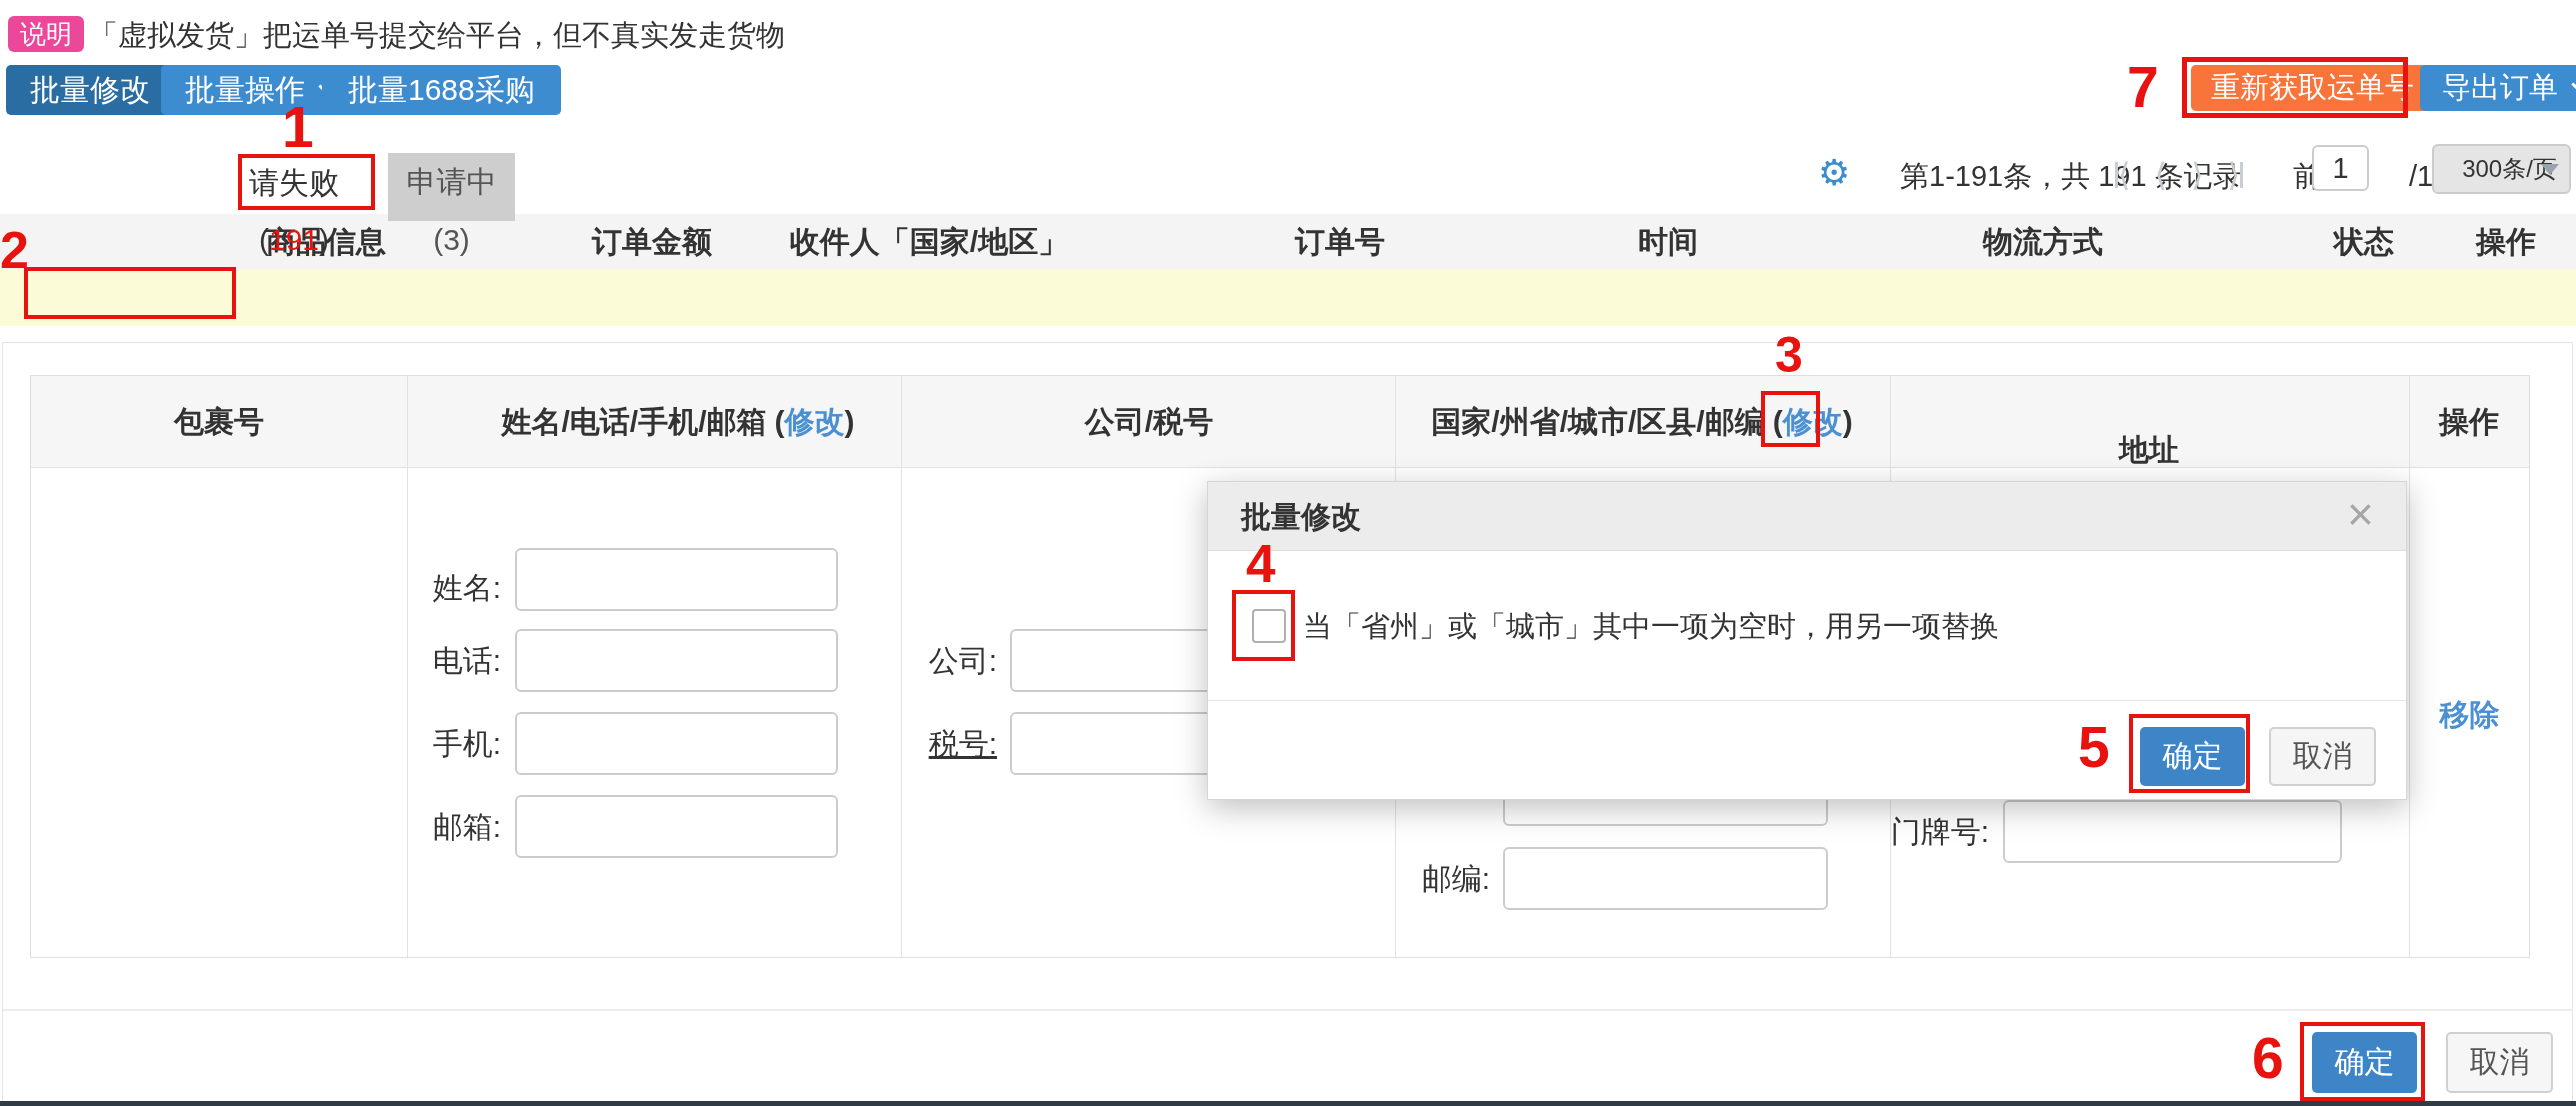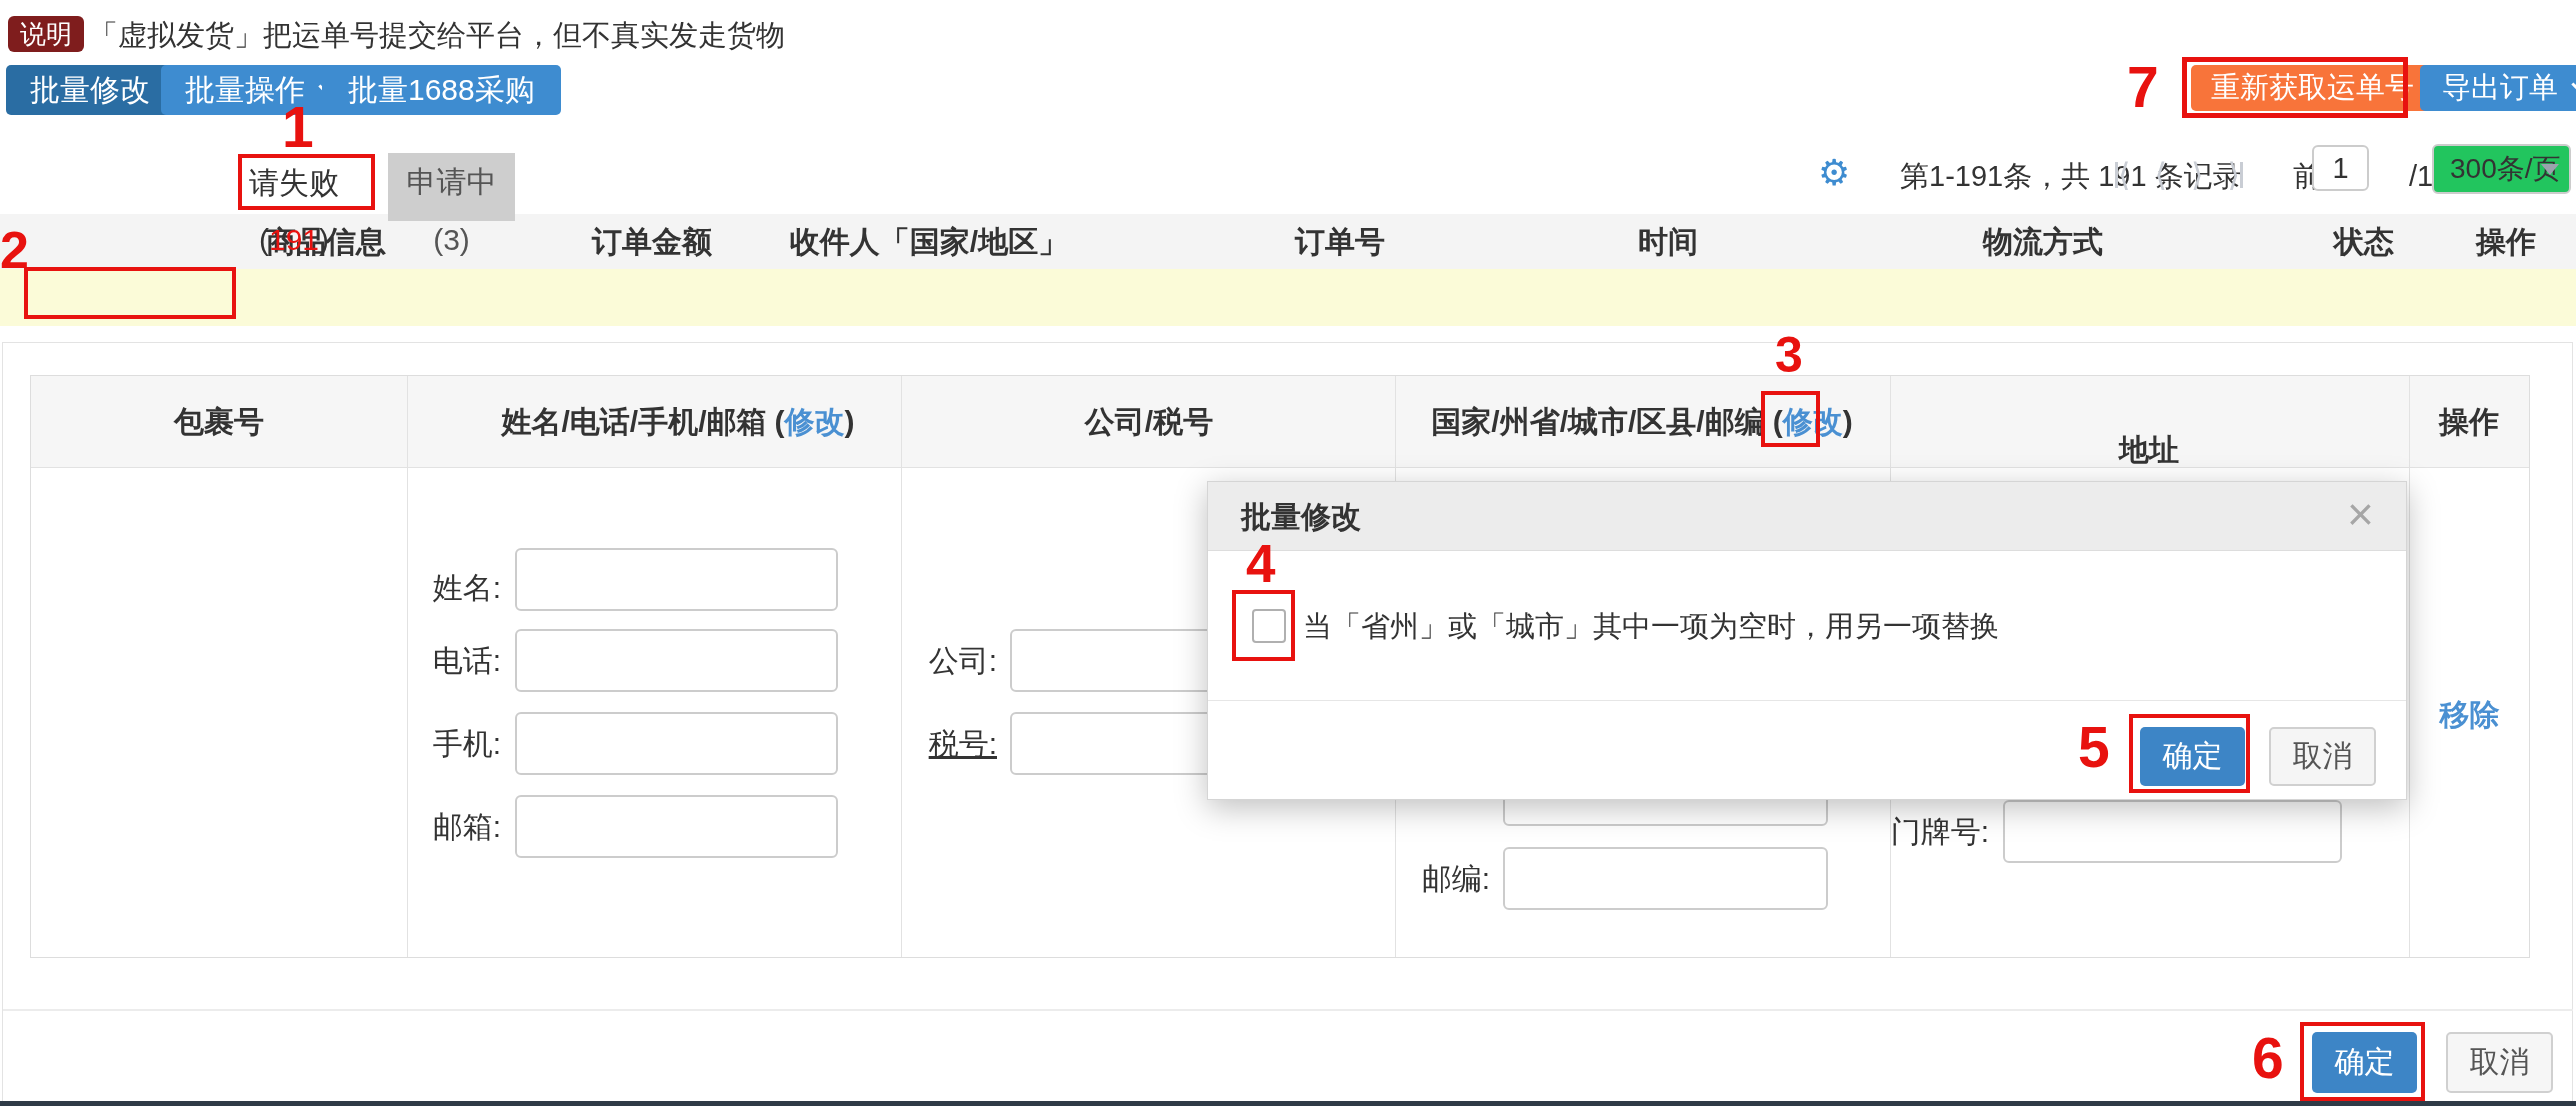--- a/index.html
+++ b/index.html
@@ -2,21 +2,21 @@
 <html><head>
 <meta charset="utf-8">
 <style>
   * { box-sizing: border-box; margin: 0; padding: 0; }
   html,body { background:#fff; }
   body { font-family:"Liberation Sans","DejaVu Sans",sans-serif; }
   #screen { position:relative; width:2576px; height:1106px; background:#fff; overflow:hidden; }
 
   
   .info-badge { position:absolute; left:8px; top:16px; height:36px; padding:0 12px;
-    background:#7f1d1d; color:#fff; font-size:26px; line-height:36px; border-radius:6px; }
+    background:#ec4899; color:#fff; font-size:26px; line-height:36px; border-radius:6px; }
   .info-text { position:absolute; left:89px; top:18px; font-size:29px; color:#333; line-height:34px; white-space:nowrap; }
 
   
   .btn { position:absolute; display:flex; align-items:center; justify-content:center;
     color:#fff; border:none; border-radius:5px; font-size:30px; white-space:nowrap; cursor:pointer;
     font-family:inherit; }
   .btn-dark   { background:#2a6da3; }
   .btn-blue   { background:#3e8cd0; }
   .btn-orange { background:#f8743a; }
   .chev { display:inline-block; width:13px; height:13px; border-right:3px solid #fff;
@@ -39,21 +39,21 @@
   
   .gear { position:absolute; left:1818px; top:151px; font-size:36px; color:#3e8cd0; line-height:44px; cursor:pointer; }
   .pg-text { position:absolute; font-size:29px; color:#333; line-height:40px; white-space:nowrap;margin-left:32px; }
   .pg-arrows { position:absolute; left:2115px; top:156px; display:flex; gap:24px; align-items:center;
     color:#c9cdd4; font-size:32px; }
   .pg-arrow { display:flex; align-items:center; cursor:pointer; }
   .pg-bar { display:inline-block; width:3px; height:26px; background:#c9cdd4; }
   .pg-input { position:absolute; left:2312px; top:145px; width:57px; height:46px; border:2px solid #ccc;
     border-radius:6px; text-align:center; font-size:29px; color:#333; font-family:inherit; }
   .pg-select { position:absolute; left:2432px; top:144px; width:139px; height:50px; border:2px solid #ccc;
-    border-radius:6px; font-size:28px; color:#333; line-height:46px; padding-left:16px; cursor:pointer; background:#22c55e; }
+    border-radius:6px; font-size:24px; color:#333; line-height:46px; padding-left:16px; cursor:pointer; background:#e5e5e5;text-align:center; }
   .select-caret { position:absolute; right:10px; top:18px; width:0; height:0;
     border:9px solid transparent; border-top:11px solid #9aa3ad; }
 
   
   .order-header { position:absolute; left:0; top:214px; width:2576px; height:55px; background:#f4f4f4; }
   .order-col { position:absolute; top:225px; transform:translateX(-50%); font-size:30px; font-weight:bold;
     color:#333; white-space:nowrap; line-height:34px; }
   .yellow-row { position:absolute; left:0; top:269px; width:2576px; height:57px; background:#fbfbd8; }
 
   

